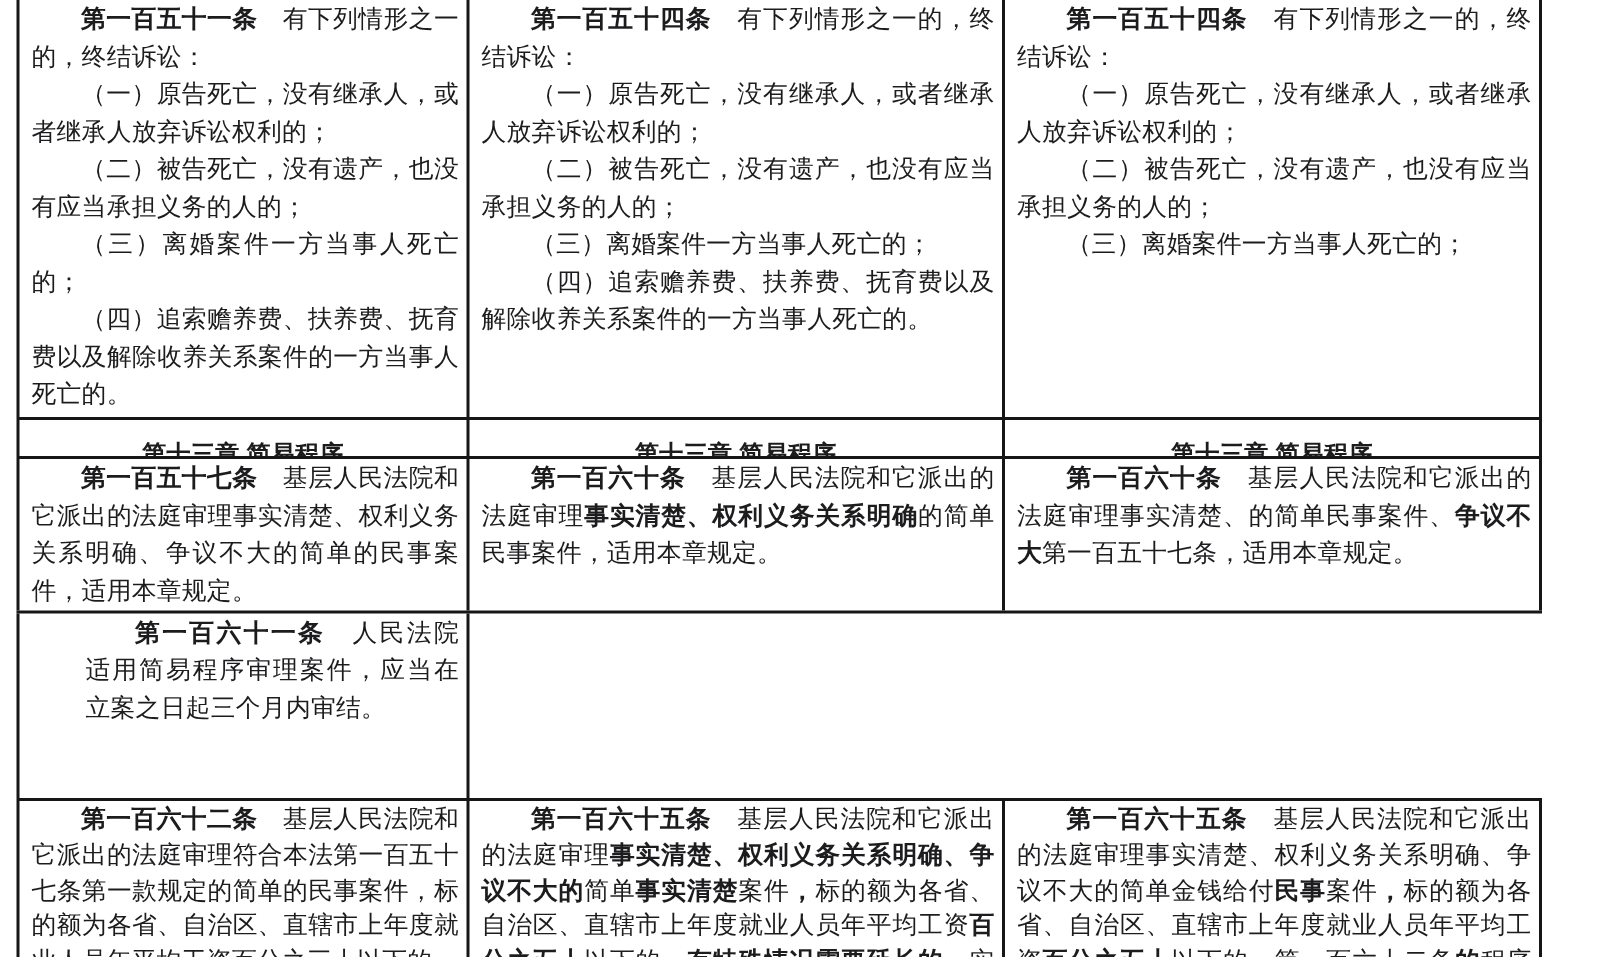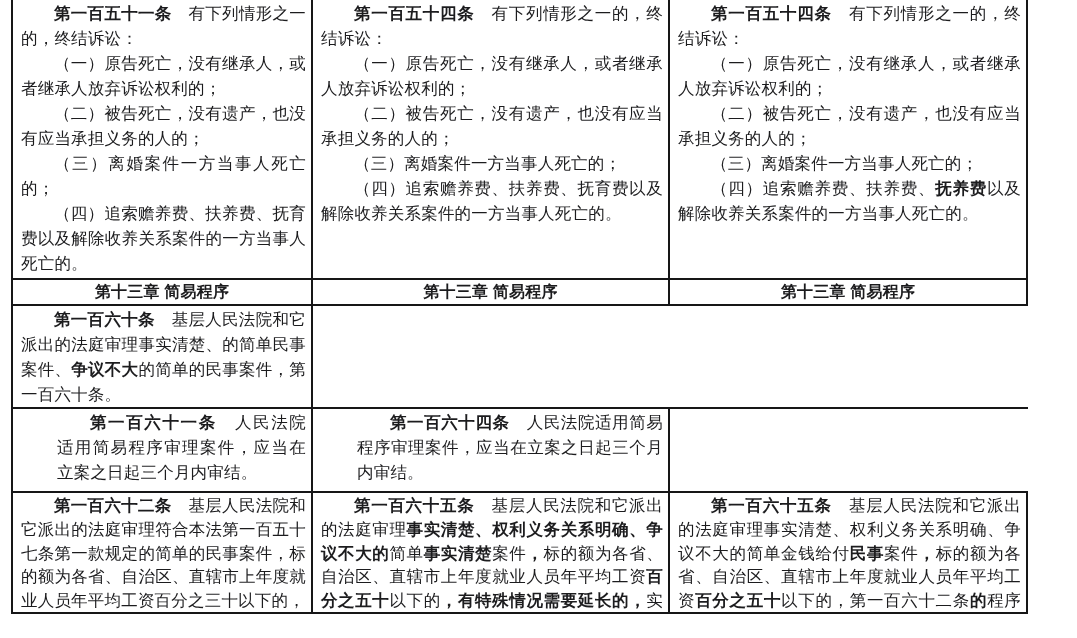--- a/index.html
+++ b/index.html
@@ -36,33 +36,33 @@
     overflow: hidden;
     padding: 1px 5px 0 8px;
     box-sizing: border-box;
   }
   .cell:first-child {
     border-left: 2px solid #161617;
   }
   .row-1 .cell { height: 278px; }
   .row-2 .cell { height: 24px; }
   .row-3 .cell { height: 101px; }
-  .row-4 .cell { height: 82px; padding-left: 44px; }
+  .row-4 .cell { height: 123px; padding-left: 44px; }
   .row-5 .cell { height: 119px; }
   .cell p {
     margin: 0;
     text-indent: 2em;
     font-size: 16.5px;
     line-height: 25px;
     letter-spacing: 0.2px;
     text-align: justify;
   }
   .row-5 .cell p { line-height: 23.8px; }
   .row-2 .cell {
-    padding: 0;
+    padding: 12px;
   }
   .row-2 .cell p {
     text-indent: 0;
     text-align: center;
     font-weight: bold;
     font-size: 16px;
     line-height: 24px;
   }
   .b { font-weight: bold; }
 </style>
@@ -84,45 +84,47 @@
           <p><span>（一）原告死亡，没有继承人，或者继承人放弃诉讼权利的；</span></p>
           <p><span>（二）被告死亡，没有遗产，也没有应当承担义务的人的；</span></p>
           <p><span>（三）离婚案件一方当事人死亡的；</span></p>
           <p><span>（四）追索赡养费、扶养费、抚育费以及解除收养关系案件的一方当事人死亡的。</span></p>
         </div>
         <div class="cell">
           <p><span class="b">第一百五十四条</span><span>　有下列情形之一的，终结诉讼：</span></p>
           <p><span>（一）原告死亡，没有继承人，或者继承人放弃诉讼权利的；</span></p>
           <p><span>（二）被告死亡，没有遗产，也没有应当承担义务的人的；</span></p>
           <p><span>（三）离婚案件一方当事人死亡的；</span></p>
-          <p><span>（四）追索赡养费、扶养费、</span><span class="b">抚养费</span><span>以及解除收养关系案件的一方当事人死亡的。</span></p>
         </div>
       </div>
       <div class="row row-2">
         <div class="cell">
           <p><span class="b">第十三章 简易程序</span></p>
         </div>
         <div class="cell">
           <p><span class="b">第十三章 简易程序</span></p>
         </div>
         <div class="cell">
           <p><span class="b">第十三章 简易程序</span></p>
         </div>
       </div>
       <div class="row row-3">
         <div class="cell">
-          <p><span class="b">第一百六十条</span><span>　基层人民法院和它派出的法庭审理事实清楚、的简单民事案件、</span><span class="b">争议不大</span><span>的简单的民事案件，第一百六十条。</span></p>
+          <p><span class="b">第一百五十七条</span><span>　基层人民法院和它派出的法庭审理事实清楚、权利义务关系明确、争议不大的简单的民事案件，适用本章规定。</span></p>
+        </div>
+        <div class="cell">
+          <p><span class="b">第一百六十条</span><span>　基层人民法院和它派出的法庭审理</span><span class="b">事实清楚、权利义务关系明确</span><span>的简单民事案件，适用本章规定。</span></p>
+        </div>
+        <div class="cell">
+          <p><span class="b">第一百六十条</span><span>　基层人民法院和它派出的法庭审理事实清楚、的简单民事案件、</span><span class="b">争议不大</span><span>第一百五十七条，适用本章规定。</span></p>
         </div>
       </div>
       <div class="row row-4">
         <div class="cell">
           <p><span class="b">第一百六十一条</span><span>　人民法院适用简易程序审理案件，应当在立案之日起三个月内审结。</span></p>
-        </div>
-        <div class="cell">
-          <p><span class="b">第一百六十四条</span><span>　人民法院适用简易程序审理案件，应当在立案之日起三个月内审结。</span></p>
         </div>
       </div>
       <div class="row row-5">
         <div class="cell">
           <p><span class="b">第一百六十二条</span><span>　基层人民法院和它派出的法庭审理符合本法第一百五十七条第一款规定的简单的民事案件，标的额为各省、自治区、直辖市上年度就业人员年平均工资百分之三十以下的，</span></p>
         </div>
         <div class="cell">
           <p><span class="b">第一百六十五条</span><span>　基层人民法院和它派出的法庭审理</span><span class="b">事实清楚、权利义务关系明确、争议不大的</span><span>简单</span><span class="b">事实清楚</span><span>案件</span><span class="b">，</span><span>标的额为各省、自治区、直辖市上年度就业人员年平均工资</span><span class="b">百分之五十</span><span>以下的</span><span class="b">，有特殊情况需要延长的，</span><span>实行一审终审。</span></p>
         </div>
         <div class="cell">

